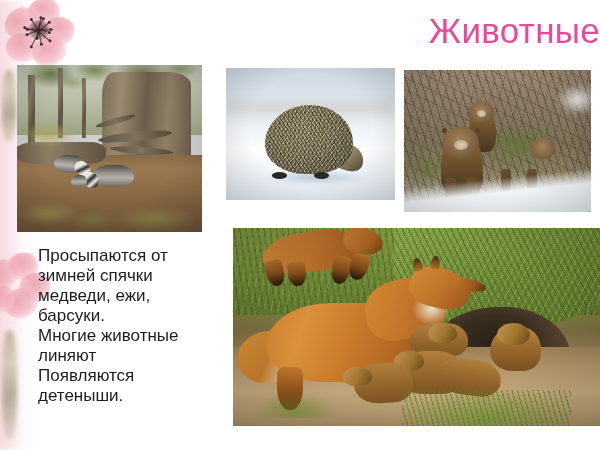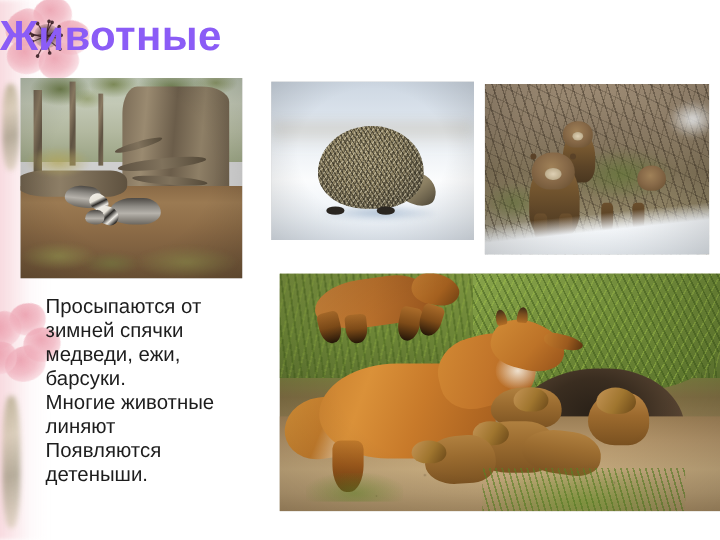--- a/index.html
+++ b/index.html
@@ -87,24 +87,24 @@
       rgba(120,118,82,0.7) 60%,
       rgba(198,190,150,0.5) 100%);
   }
 
   
   .slide-title {
     position: absolute;
     left: 0;
     top: 13px;
     width: 600px;
-    text-align: left;
+    text-align: right;
     font-size: 35px;
-    font-weight: bold;
-    color: #8b5cf6;
+    font-weight: normal;
+    color: #ec4899;
     letter-spacing: 0.3px;
     line-height: 1.05;
     white-space: nowrap;
   }
 
   
   .photo {
     position: absolute;
     overflow: hidden;
     background: #cfcfcf;

